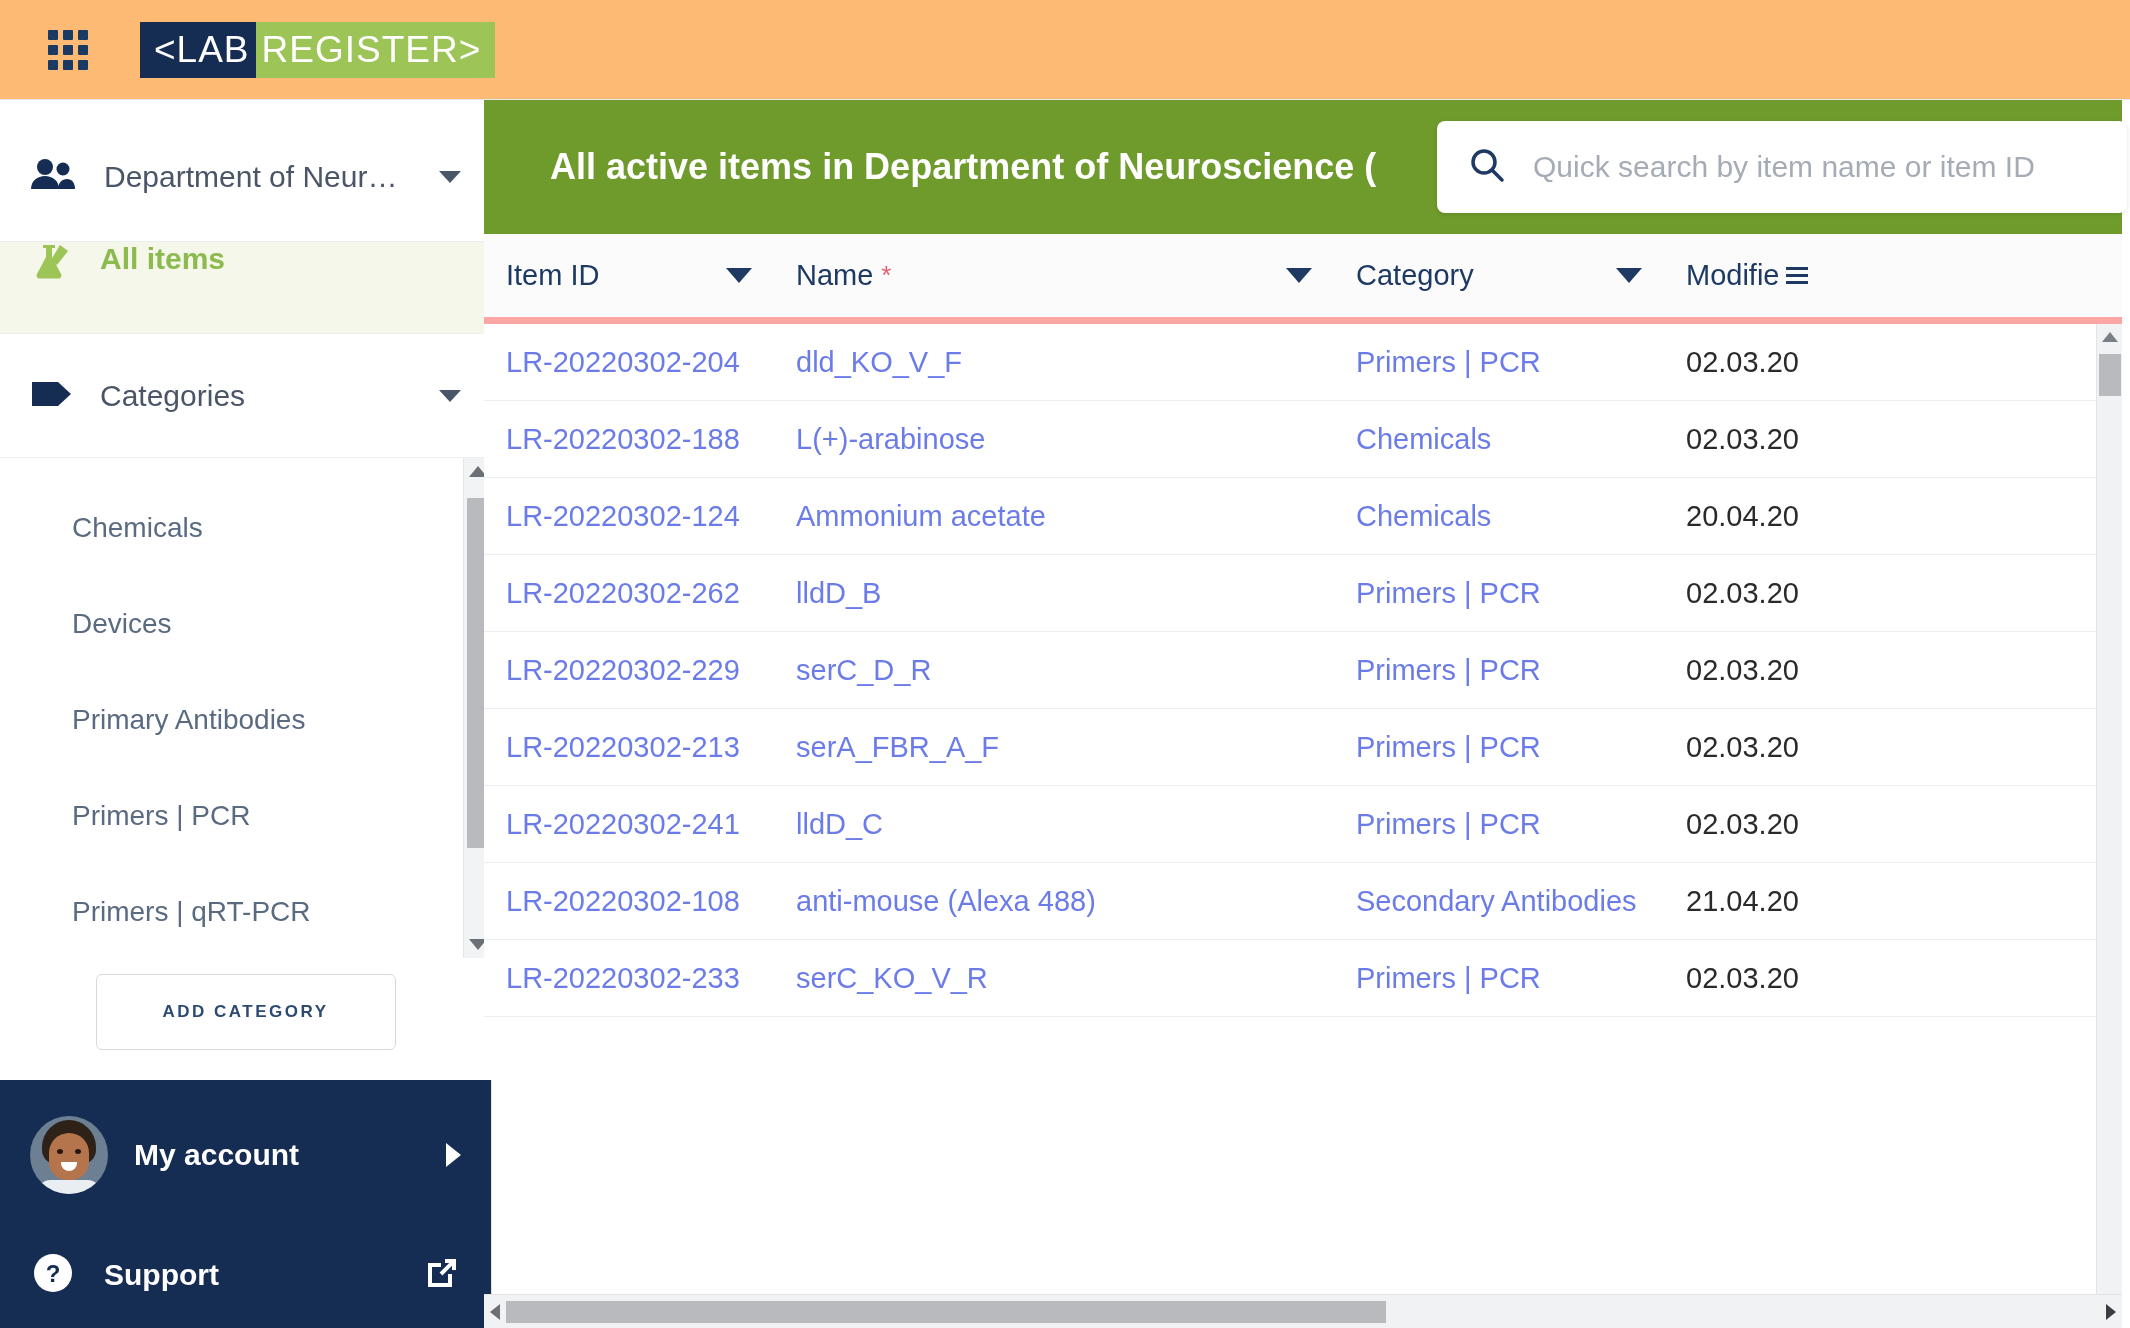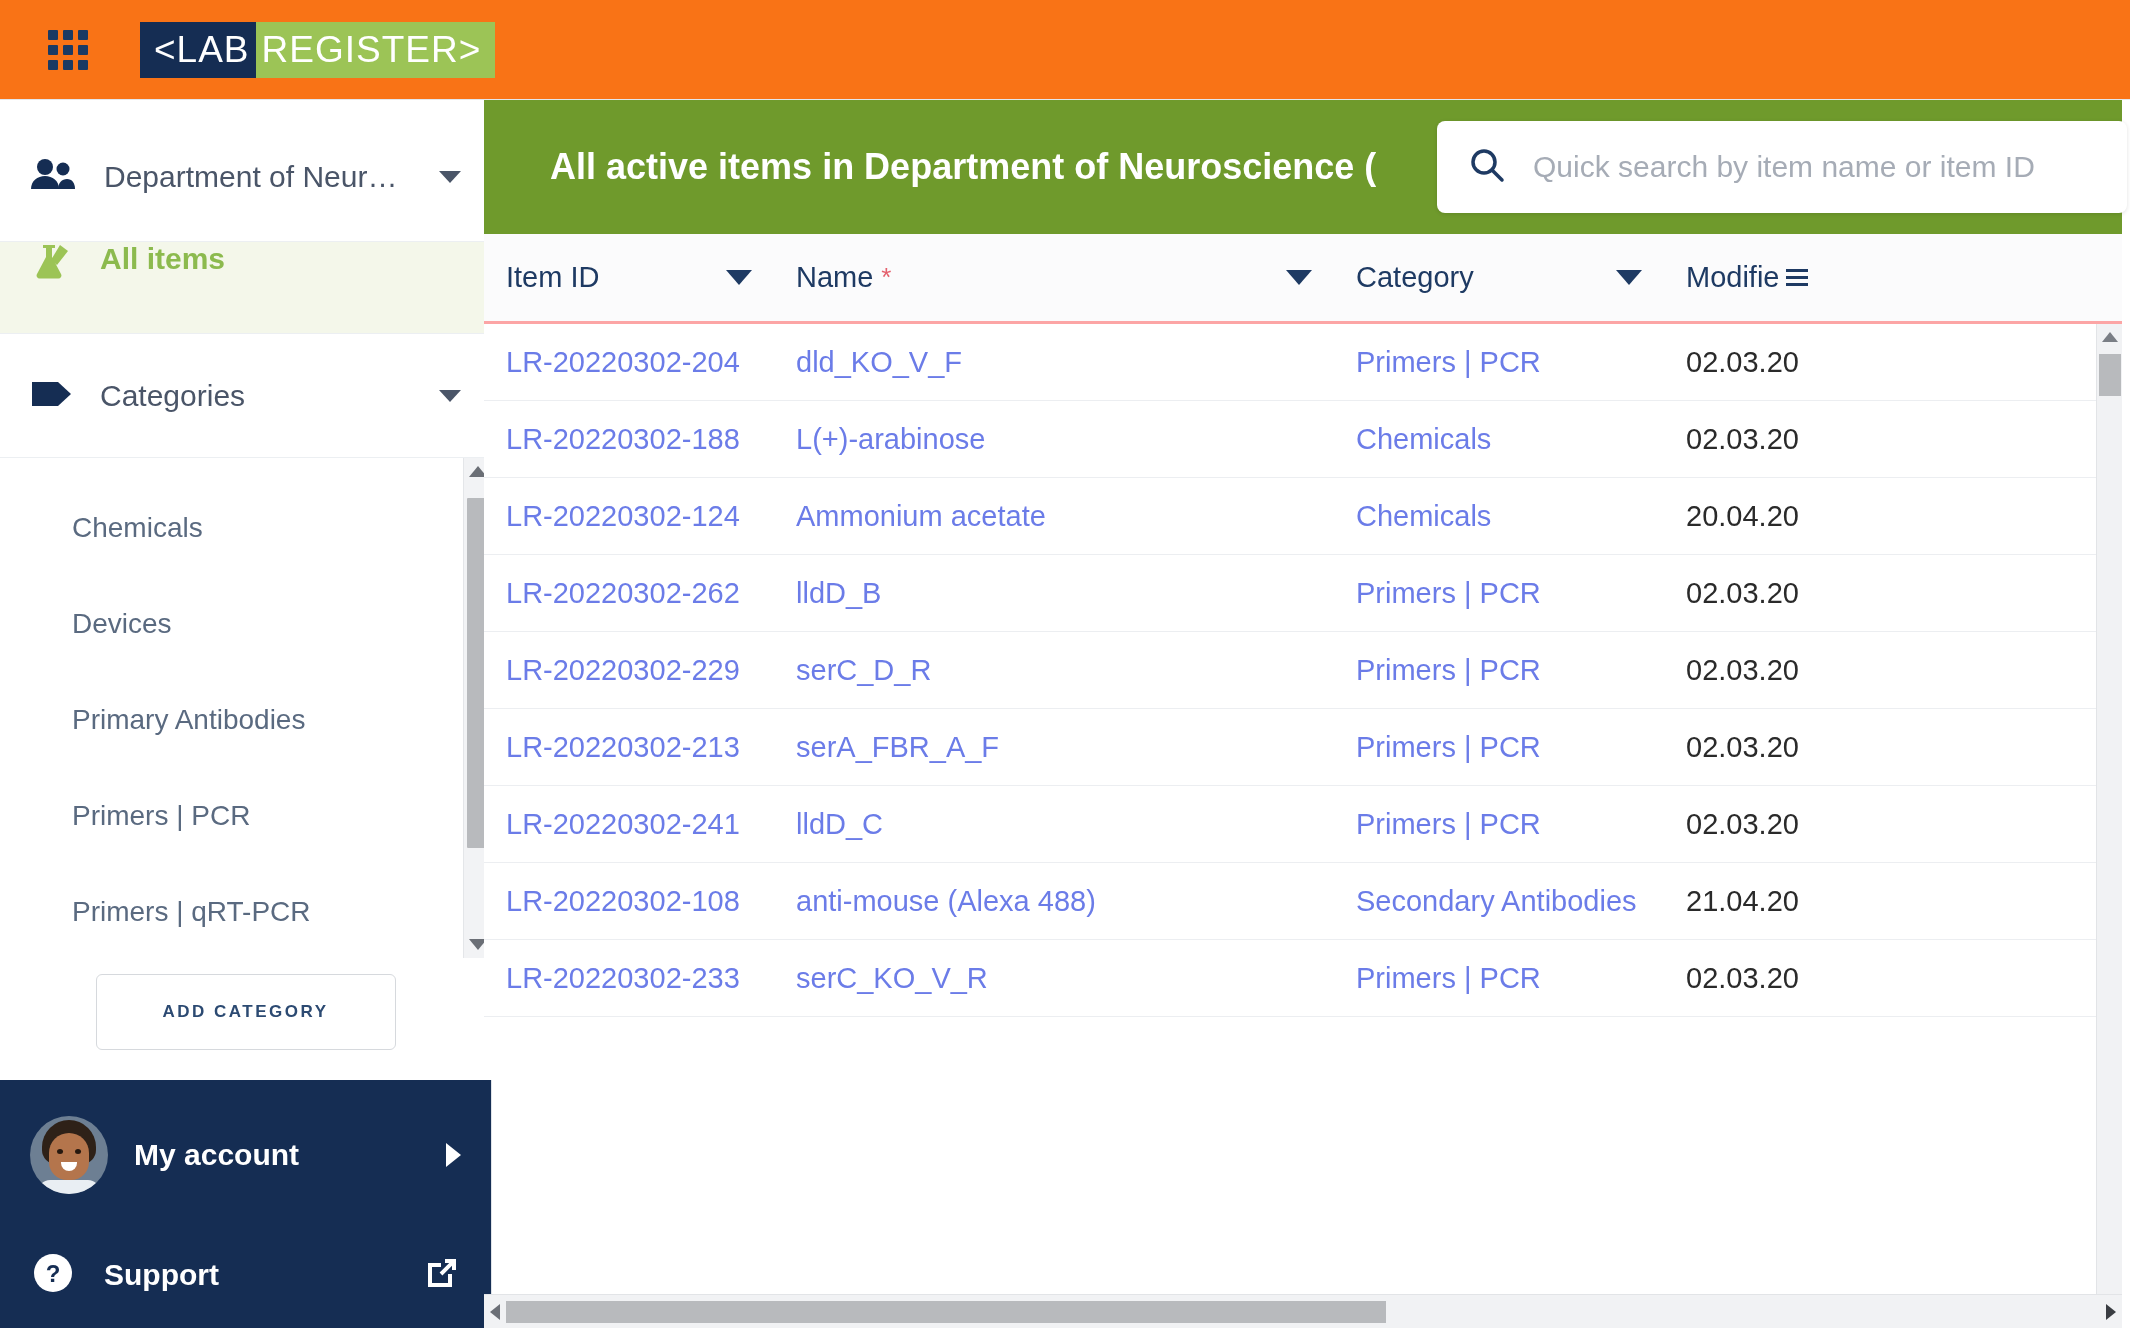--- a/index.html
+++ b/index.html
@@ -7,21 +7,21 @@
     width: 2130px; height: 1328px;
     font-family: "Liberation Sans", sans-serif;
     background: #ffffff;
     overflow: hidden;
   }
   .app { position: relative; width: 2130px; height: 1328px; }
 
   
   .topbar {
     position: absolute; top: 0; left: 0; width: 2130px; height: 100px;
-    background: #f97316; border-bottom: 1px solid #e3e6ea;
+    background: #fdba74; border-bottom: 1px solid #e3e6ea;
     display: flex; align-items: center;
   }
   .apps-grid {
     margin-left: 48px; width: 40px; height: 40px;
     display: grid; grid-template-columns: repeat(3, 1fr); grid-template-rows: repeat(3, 1fr);
     gap: 5px; cursor: pointer;
   }
   .apps-grid i { display: block; background: #1b3a63; border-radius: 1px; }
   .logo {
     margin-left: 52px; display: flex; align-items: stretch;
@@ -150,21 +150,21 @@
   .search-input {
     border: none; outline: none; flex: 1; font-size: 30px; color: #33415c;
     font-family: "Liberation Sans", sans-serif; padding-left: 26px; background: transparent;
   }
   .search-input::placeholder { color: #a6acb6; }
 
   
   .table-wrap { position: relative; height: 1094px; }
   .thead {
     display: flex; height: 90px; align-items: center;
-    background: #fbfbfc; border-bottom: 3px solid #fca5a5;
+    background: #fbfbfc; border-bottom: 7px solid #fca5a5;
   }
   .th { font-size: 29px; color: #1e3a63; display: flex; align-items: center; }
   .th .label { font-weight: normal; }
   .req-star { color: #e4606d; margin-left: 8px; font-size: 26px; }
   .th-chev {
     width: 0; height: 0; border-left: 13px solid transparent; border-right: 13px solid transparent;
     border-top: 15px solid #1e3a63; margin-left: auto; margin-right: 22px; cursor: pointer;
   }
   .col-id   { width: 290px; padding-left: 22px; }
   .col-name { width: 560px; padding-left: 22px; }

